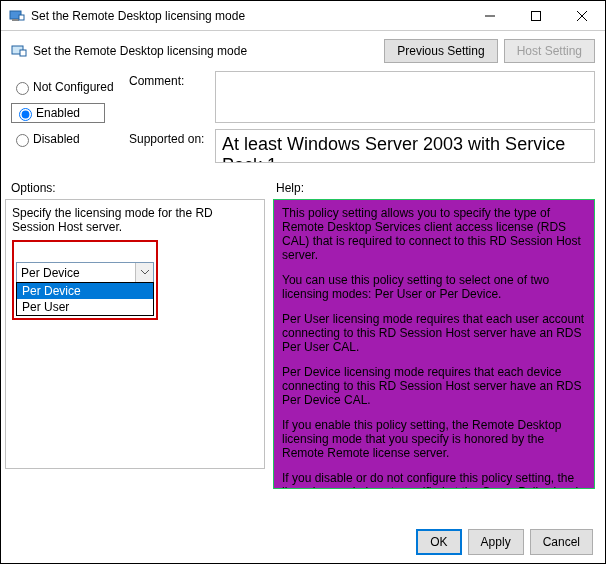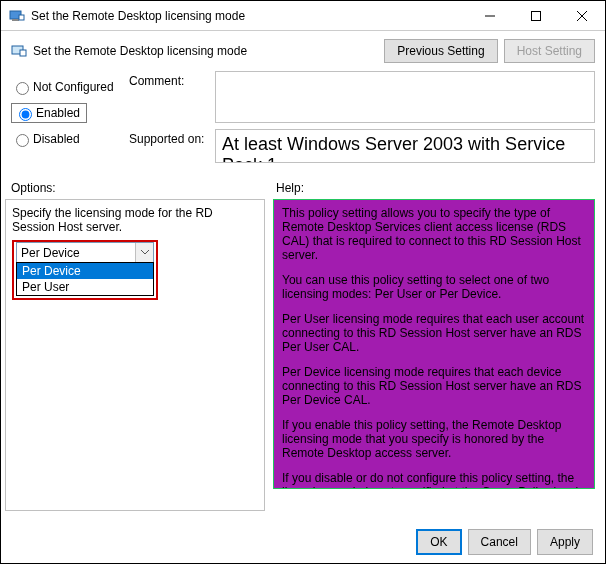--- a/index.html
+++ b/index.html
@@ -49,21 +49,21 @@
   .btn.primary { border:2px solid #0078d7; }
   .upper {
     display:flex;
     padding: 4px 10px 2px 10px;
     justify-content: center;
   }
   .radio-col { width:118px; padding-top:4px; }
   .radio-col label { display:flex; align-items:center; margin:4px 0; }
   .radio-col input { margin-right:4px; }
   .radio-col .enabled-label {
-    border:1px solid #7a7a7a; padding:1px 6px 1px 2px; display:inline-flex; align-items:center;
+    border:1px solid #7a7a7a; padding:1px 24px 1px 2px; display:inline-flex; align-items:center;
   }
   .fields-col { flex:1; }
   .fieldrow { display:flex; margin-bottom:6px; align-items:flex-start; }
   .fieldlbl { width:86px; padding-top:3px; }
   .commentbox {
     flex:1; height:52px; border:1px solid #c0c0c0;
     overflow-y:scroll; background:#fff;
     padding:2px 4px; font-size:12px;
   }
   .supportbox {
@@ -72,34 +72,34 @@
     padding:4px 6px; font-size:18px;
   }
   .middle-labels {
     display:flex; padding:10px 10px 4px 10px;
   }
   .middle-labels .left { width:265px; }
   .panels {
     display:flex; padding:0 10px 0 4px; gap:8px;
   }
   .options-panel {
-    width:260px; height:312px;
+    width:260px; height:270px;
     border:1px solid #c0c0c0; background:#fff;
     padding:6px 6px; font-size:12px;
     position:relative;
   }
   .help-panel {
     flex:1; height:290px;
     border:1px solid #22c55e; background:#a21caf;
     padding:6px 8px; font-size:12px;
     overflow:auto;
   }
   .help-panel p { margin:0 0 11px 0; }
   .redbox {
-    border:2px solid #c00; padding:0 2px 2px 2px;
+    border:2px solid #c00; padding:20px 2px 2px 2px;
     width:146px; margin-top:6px;
   }
   .combo {
     width:138px; border:1px solid #7a99b8;
     display:flex; align-items:center; height:21px;
     background:#fff; font-size:12px;
   }
   .combo .txt { flex:1; padding:2px 4px; }
   .combo .arrow {
     width:18px; height:19px; border-left:1px solid #c0c0c0;
@@ -209,22 +209,22 @@
         <div class="opt sel">Per Device</div>
         <div class="opt">Per User</div>
       </div>
     </div>
   </div>
   <div class="help-panel">
     <p>This policy setting allows you to specify the type of Remote Desktop Services client access license (RDS CAL) that is required to connect to this RD Session Host server.</p>
     <p>You can use this policy setting to select one of two licensing modes: Per User or Per Device.</p>
     <p>Per User licensing mode requires that each user account connecting to this RD Session Host server have an RDS Per User CAL.</p>
     <p>Per Device licensing mode requires that each device connecting to this RD Session Host server have an RDS Per Device CAL.</p>
-    <p>If you enable this policy setting, the Remote Desktop licensing mode that you specify is honored by the Remote Desktop access server.</p>
+    <p>If you enable this policy setting, the Remote Desktop licensing mode that you specify is honored by the Remote Remote license server.</p>
     <p>If you disable or do not configure this policy setting, the licensing mode is not specified at the Group Policy level.</p>
   </div>
 </div>
 
 <div class="footer">
   <button class="btn primary">OK</button>
+  <button class="btn">Apply</button>
   <button class="btn">Cancel</button>
-  <button class="btn">Apply</button>
 </div>
 
 </body></html>

